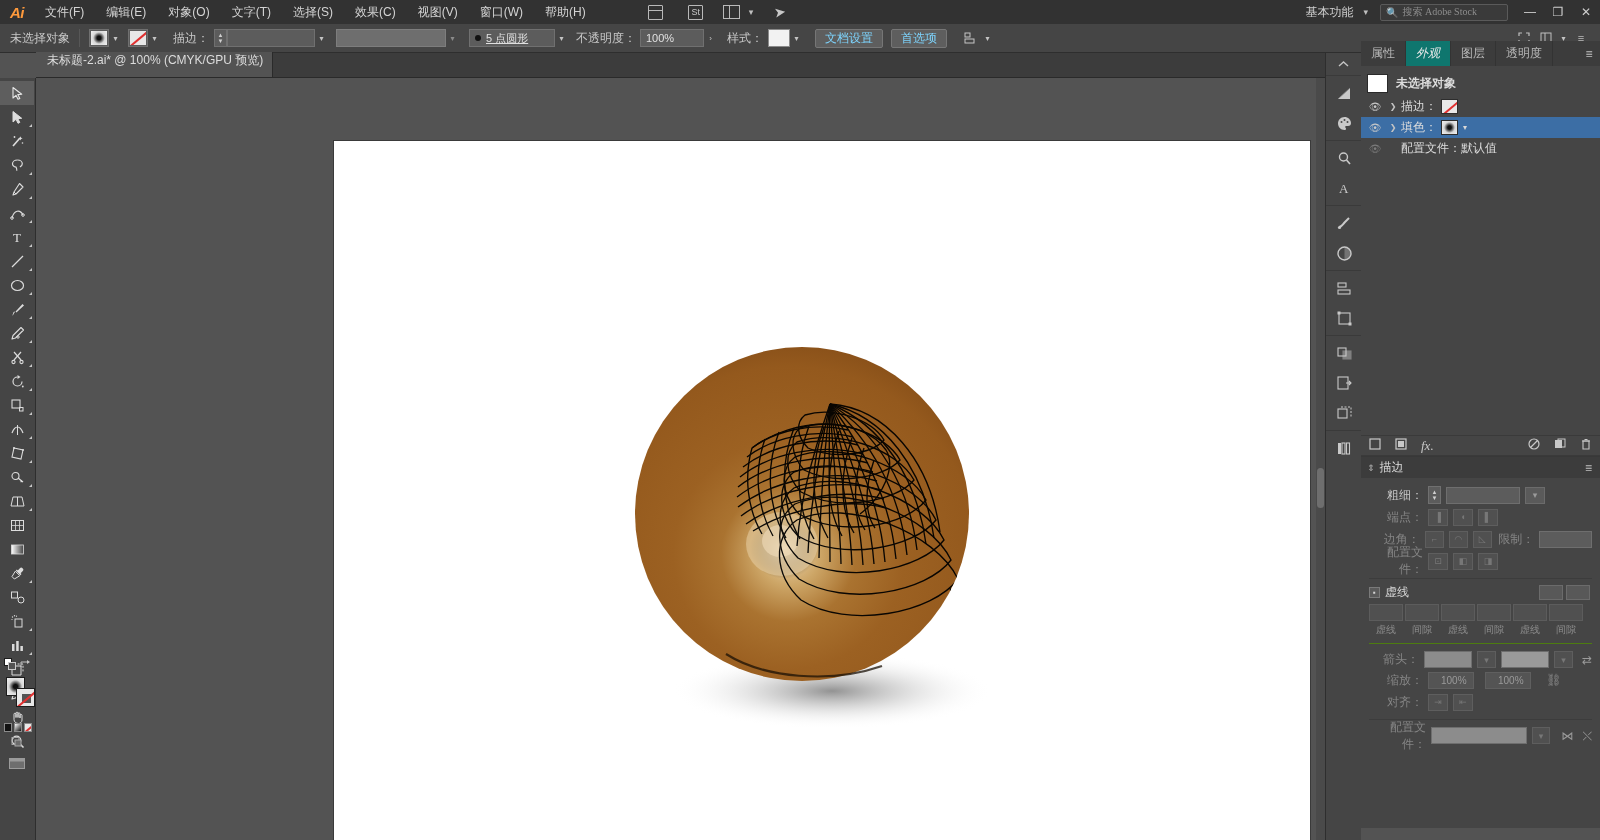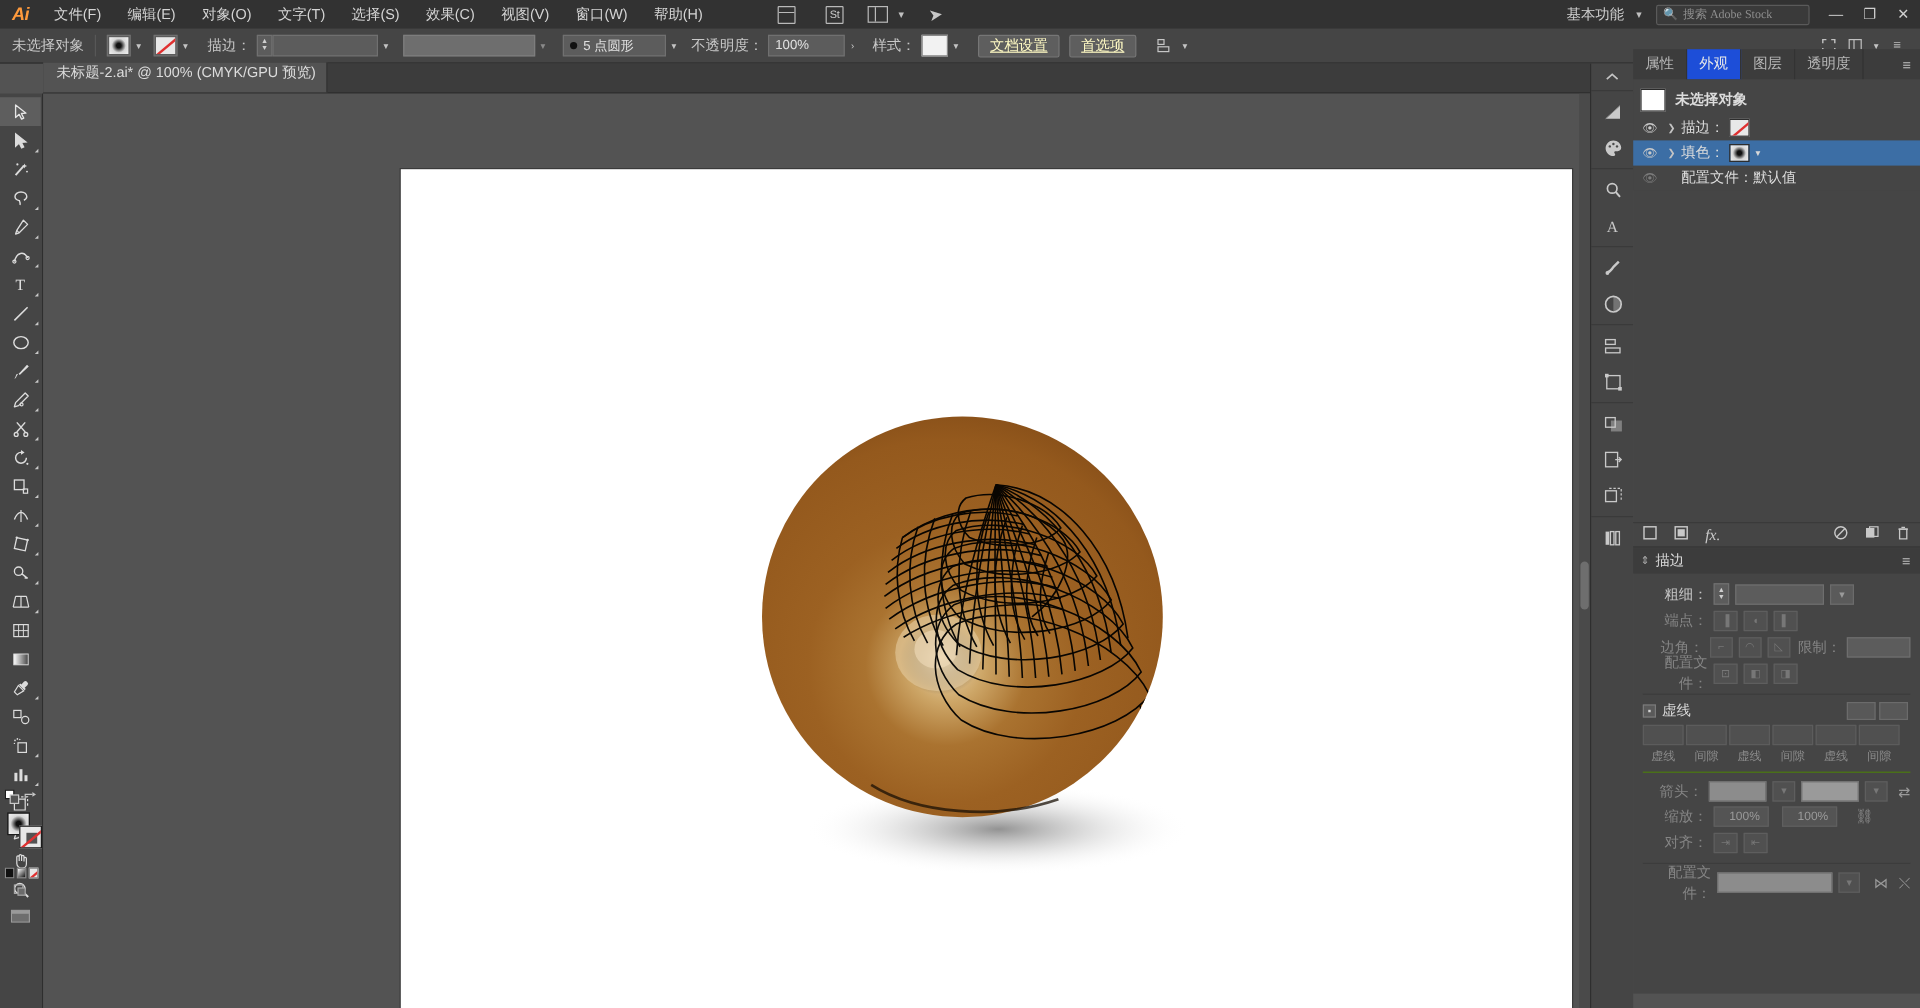--- a/index.html
+++ b/index.html
@@ -86,27 +86,26 @@
     background:#5c5c5c;border:1px solid #707070; color:#d0d0d0; font-size:6px; line-height:6px;
   }
   .field{
     height:18px; background:#5c5c5c; border:1px solid #707070; color:#e0e0e0;
     font-size:11px; display:flex; align-items:center; padding:0 5px;
   }
   .field.wide{ width:88px; }
   .profile-box{
     width:110px;height:18px;background:#6e6e6e;border:1px solid #7d7d7d;
   }
-  .dotlabel{ display:flex; align-items:center; gap:5px; }
+  .dotlabel{ display:flex; align-items:center; gap:5px;text-decoration:underline; }
   .dotlabel .dot{ width:6px;height:6px;border-radius:50%;background:#111; }
   .btn{
     height:19px; background:#5e5e5e; border:1px solid #767676; border-radius:2px;
-    color:#fef9c3; font-size:12px; display:flex; align-items:center; padding:0 9px;
+    color:#7dd3fc; font-size:12px; display:flex; align-items:center; padding:0 9px;
     white-space:nowrap;
-    text-decoration:underline;
   }
   .style-sw{ width:22px;height:18px;background:#f2f2f2;border:1px solid #8a8a8a; }
   .cb-right{ margin-left:auto; display:flex; align-items:center; padding-right:8px; gap:0;}
   .cb-ricon{ width:22px;height:20px;display:flex;align-items:center;justify-content:center;color:#bdbdbd;font-size:11px;}
 
   
   .tabbar{
     position:absolute; left:36px; top:53px; width:1564px; height:25px;
     background:#3c3c3c; border-bottom:1px solid #2a2a2a; display:flex; align-items:flex-end;
   }
@@ -198,21 +197,21 @@
     position:absolute; left:1361px; top:41px; width:239px; height:787px;
     background:#454545;
   }
   .panel-tabs{
     height:25px; background:#3c3c3c; display:flex; align-items:stretch; position:relative;
   }
   .ptab{
     padding:0 10px; display:flex; align-items:center; font-size:12px; color:#b9b9b9;
     border-right:1px solid #333;
   }
-  .ptab.active{ background:#1d4ed8; color:#e8e8e8; }
+  .ptab.active{ background:#0f766e; color:#e8e8e8;font-style:italic; }
   .ptab-menu{
     margin-left:auto; width:22px; display:flex;align-items:center;justify-content:center;color:#c0c0c0;font-size:12px;
   }
 
   .appear-panel{ background:#454545; padding-top:4px; }
   .ap-row{
     height:21px; display:flex; align-items:center; font-size:12px; color:#dcdcdc;
     padding-left:4px;
   }
   .ap-row.sel{ background:#3c6ea5; }

